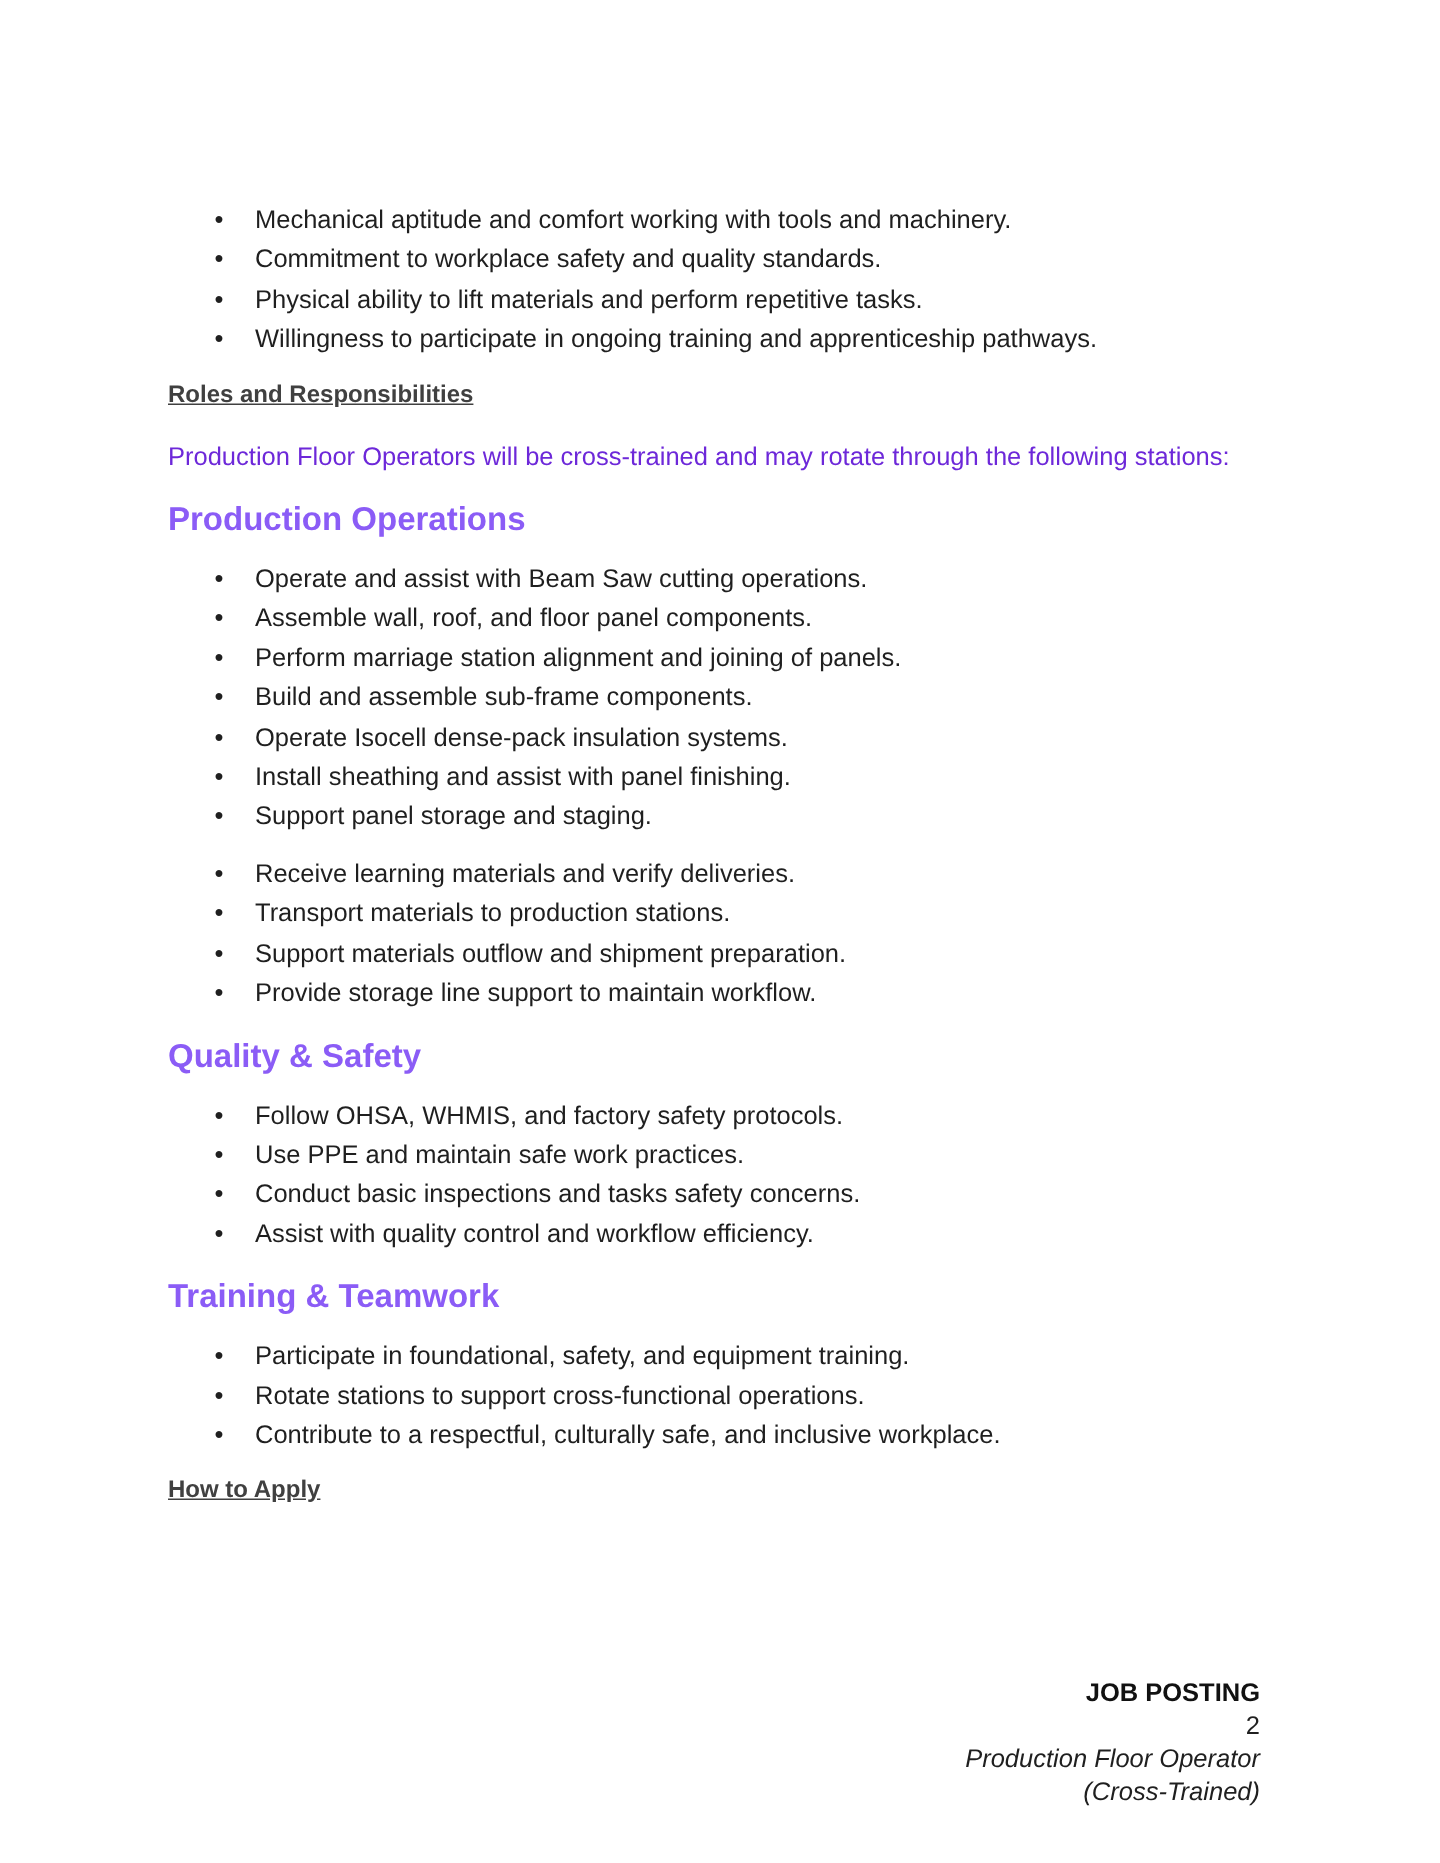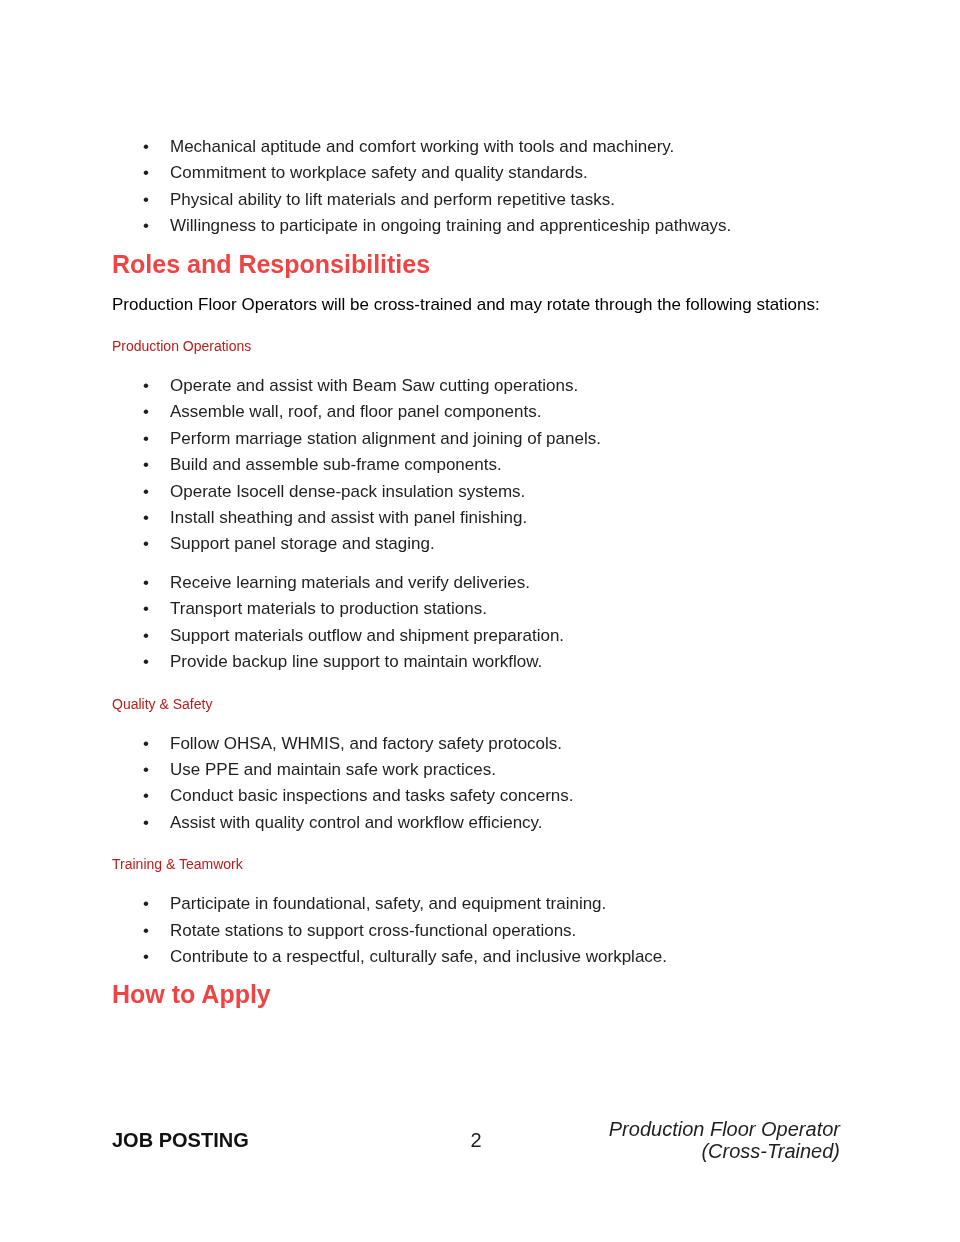--- a/index.html
+++ b/index.html
@@ -39,48 +39,50 @@
   ul.doc-list li::before {
     content: "\2022";
     position: absolute;
     left: 31px;
     top: 0;
     font-size: 17px;
     line-height: 26.4px;
     color: #1f1f1f;
   }
   h2.section-heading {
-    font-size: 25px;
+    font-size: 16px;
     line-height: 24px;
     font-weight: bold;
-    color: #ef4444;
+    color: #404040;
     margin: 8px 0 16px 0;
+    text-decoration: underline;
   }
   h3.sub-heading {
-    font-size: 14px;
+    font-size: 22px;
     line-height: 24px;
-    font-weight: normal;
-    color: #b91c1c;
+    font-weight: bold;
+    color: #8b5cf6;
     margin: 16px 0 15px 0;
   }
   p.body-text {
     font-size: 17px;
     line-height: 26.4px;
     margin: 0 0 14px 0;
-    color: #000000;
+    color: #6d28d9;
   }
   .footer {
     position: absolute;
     top: 1118px;
     left: 112px;
     width: 728px;
     display: flex;
-    align-items: center;
-    font-size: 20px;
+    align-items: flex-end;
+    font-size: 17px;
     line-height: 22px;
+    flex-direction: column;
   }
   .footer-left {
     flex: 1;
     font-weight: bold;
     color: #111111;
     text-align: left;
   }
   .footer-center {
     flex: 0 0 auto;
     text-align: center;
@@ -118,21 +120,21 @@
         <li>Build and assemble sub-frame components.</li>
         <li>Operate Isocell dense-pack insulation systems.</li>
         <li>Install sheathing and assist with panel finishing.</li>
         <li>Support panel storage and staging.</li>
       </ul>
 
     <ul class="doc-list">
         <li>Receive learning materials and verify deliveries.</li>
         <li>Transport materials to production stations.</li>
         <li>Support materials outflow and shipment preparation.</li>
-        <li>Provide backup line support to maintain workflow.</li>
+        <li>Provide storage line support to maintain workflow.</li>
       </ul>
 
     <h3 class="sub-heading">Quality &amp; Safety</h3>
     <ul class="doc-list">
         <li>Follow OHSA, WHMIS, and factory safety protocols.</li>
         <li>Use PPE and maintain safe work practices.</li>
         <li>Conduct basic inspections and tasks safety concerns.</li>
         <li>Assist with quality control and workflow efficiency.</li>
       </ul>
 

